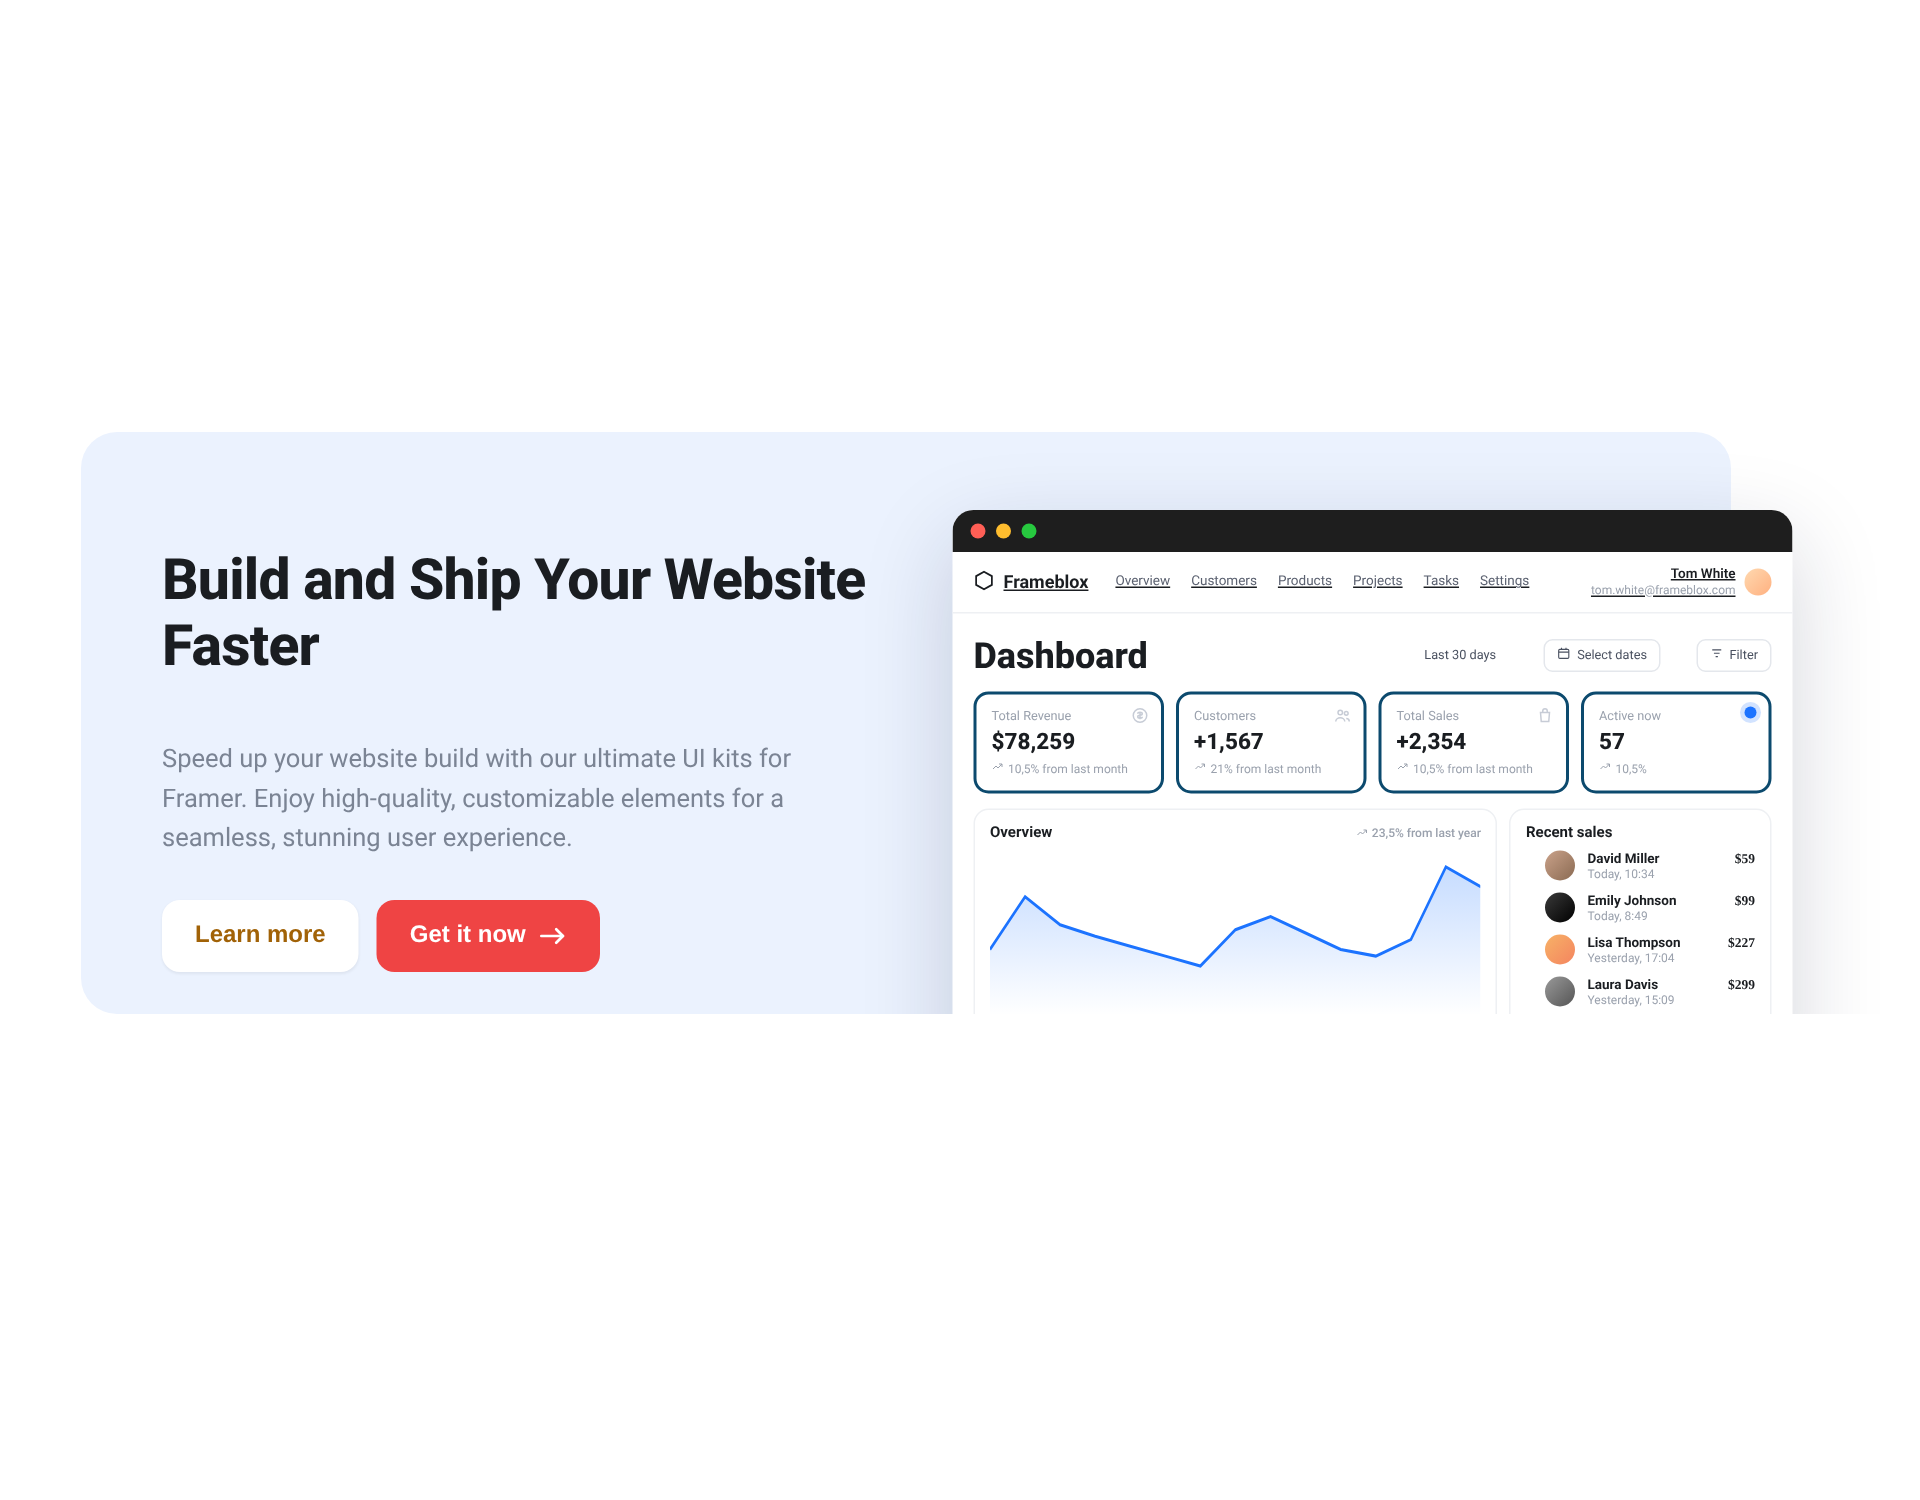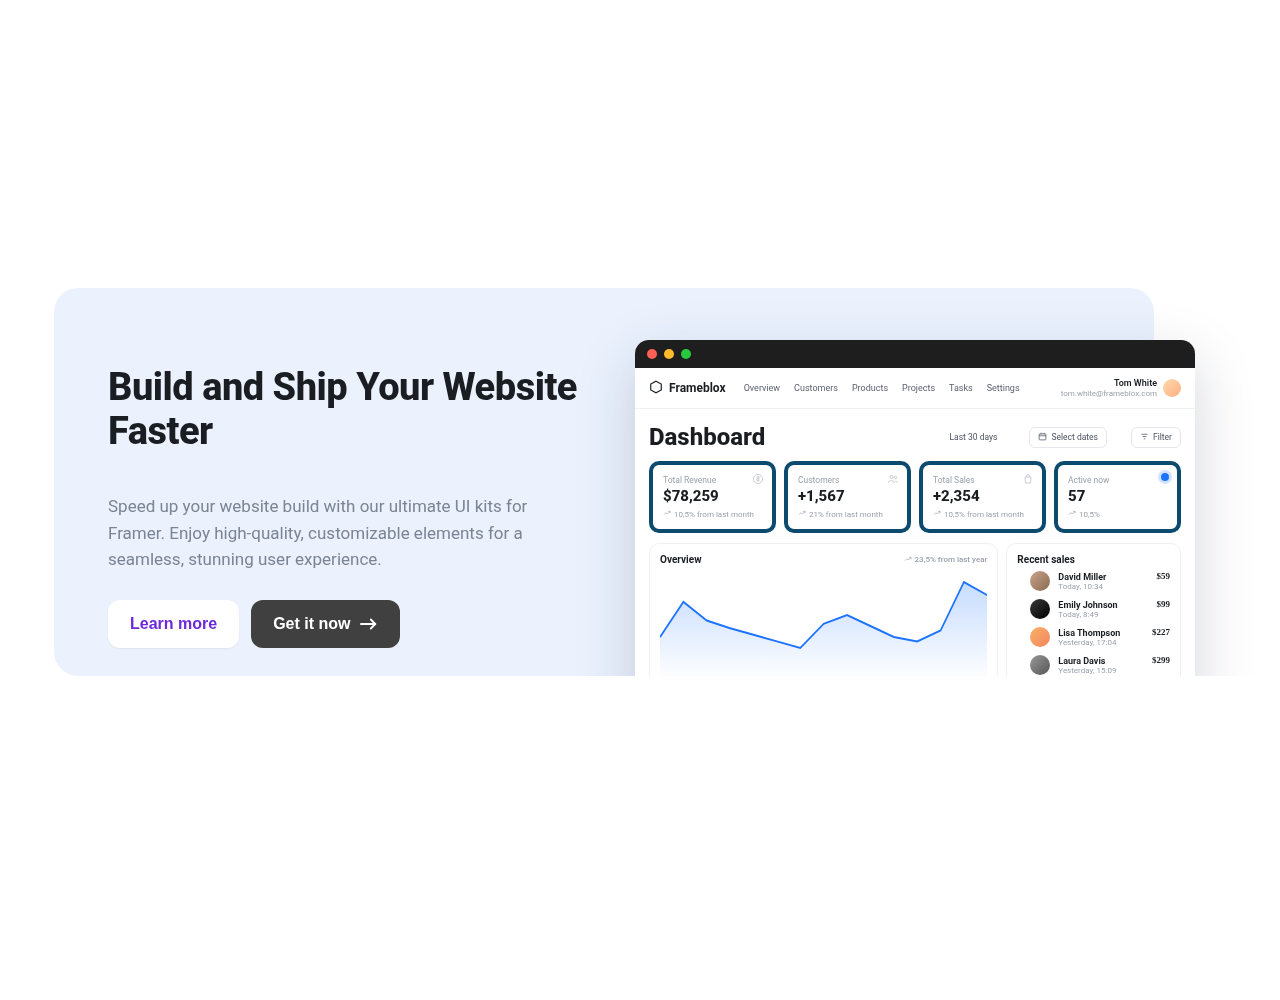--- a/index.html
+++ b/index.html
@@ -60,26 +60,26 @@
     height: 48px;
     padding: 0 22px;
     border-radius: 12px;
     font-size: 16px;
     font-weight: 600;
     cursor: pointer;
     border: none;
   }
   .btn-white {
     background: #ffffff;
-    color: #6d28d9;
+    color: #a16207;
     box-shadow: 0 1px 2px rgba(0,0,0,0.06);
     justify-content: center;
   }
   .btn-blue {
-    background: #404040;
+    background: #ef4444;
     color: #ffffff;
   }
   .arrow-icon {
     width: 18px; height: 14px; display: inline-block;
   }
 
   
   .mock-window {
     position: absolute;
     left: 635px;
@@ -105,20 +105,21 @@
   .dot-red { background: #ff5f56; }
   .dot-yellow { background: #ffbd2e; }
   .dot-green { background: #27c93f; }
 
   .mock-header {
     display: flex;
     align-items: center;
     justify-content: space-between;
     padding: 10px 14px;
     border-bottom: 1px solid #eef0f3;
+    text-decoration: underline;
   }
   .mock-brand { display: flex; align-items: center; gap: 6px; font-weight: 700; font-size: 12px; }
   .mock-nav { display: flex; gap: 14px; font-size: 9px; color: #5b6170; }
   .mock-user { text-align: right; font-size: 9px; line-height: 1.2; display:flex; align-items:center; gap:6px;}
   .mock-user .name { font-weight:600; color:#1a1d21; }
   .mock-user .email { color:#9aa1ad; font-size:8px; }
   .mini-avatar { width:18px;height:18px;border-radius:50%;background:linear-gradient(135deg,#ffd9b0,#ffb080); }
 
   .mock-subheader {
     display: flex;
@@ -139,21 +140,21 @@
   }
   .chip.plain { border:none; }
 
   .stat-grid {
     display: grid;
     grid-template-columns: repeat(4, 1fr);
     gap: 8px;
     padding: 0 14px 10px;
   }
   .stat-card {
-    border: 4px solid #0c4a6e;
+    border: 2px solid #0c4a6e;
     border-radius: 10px;
     padding: 10px;
     position: relative;
     background:#fff;
   }
   .stat-label { font-size: 8.5px; color: #9aa1ad; }
   .stat-value { font-size: 15px; font-weight: 800; margin-top: 2px; color:#1a1d21; }
   .stat-delta { font-size: 8px; color: #9aa1ad; margin-top: 4px; display:flex; align-items:center; gap:3px;}
   .stat-icon { position:absolute; top:8px; right:8px; color:#c7ccd6; }
   .stat-icon.blue-dot { width:8px;height:8px;border-radius:50%;background:#1c73ff; box-shadow:0 0 0 3px rgba(28,115,255,0.2);}

